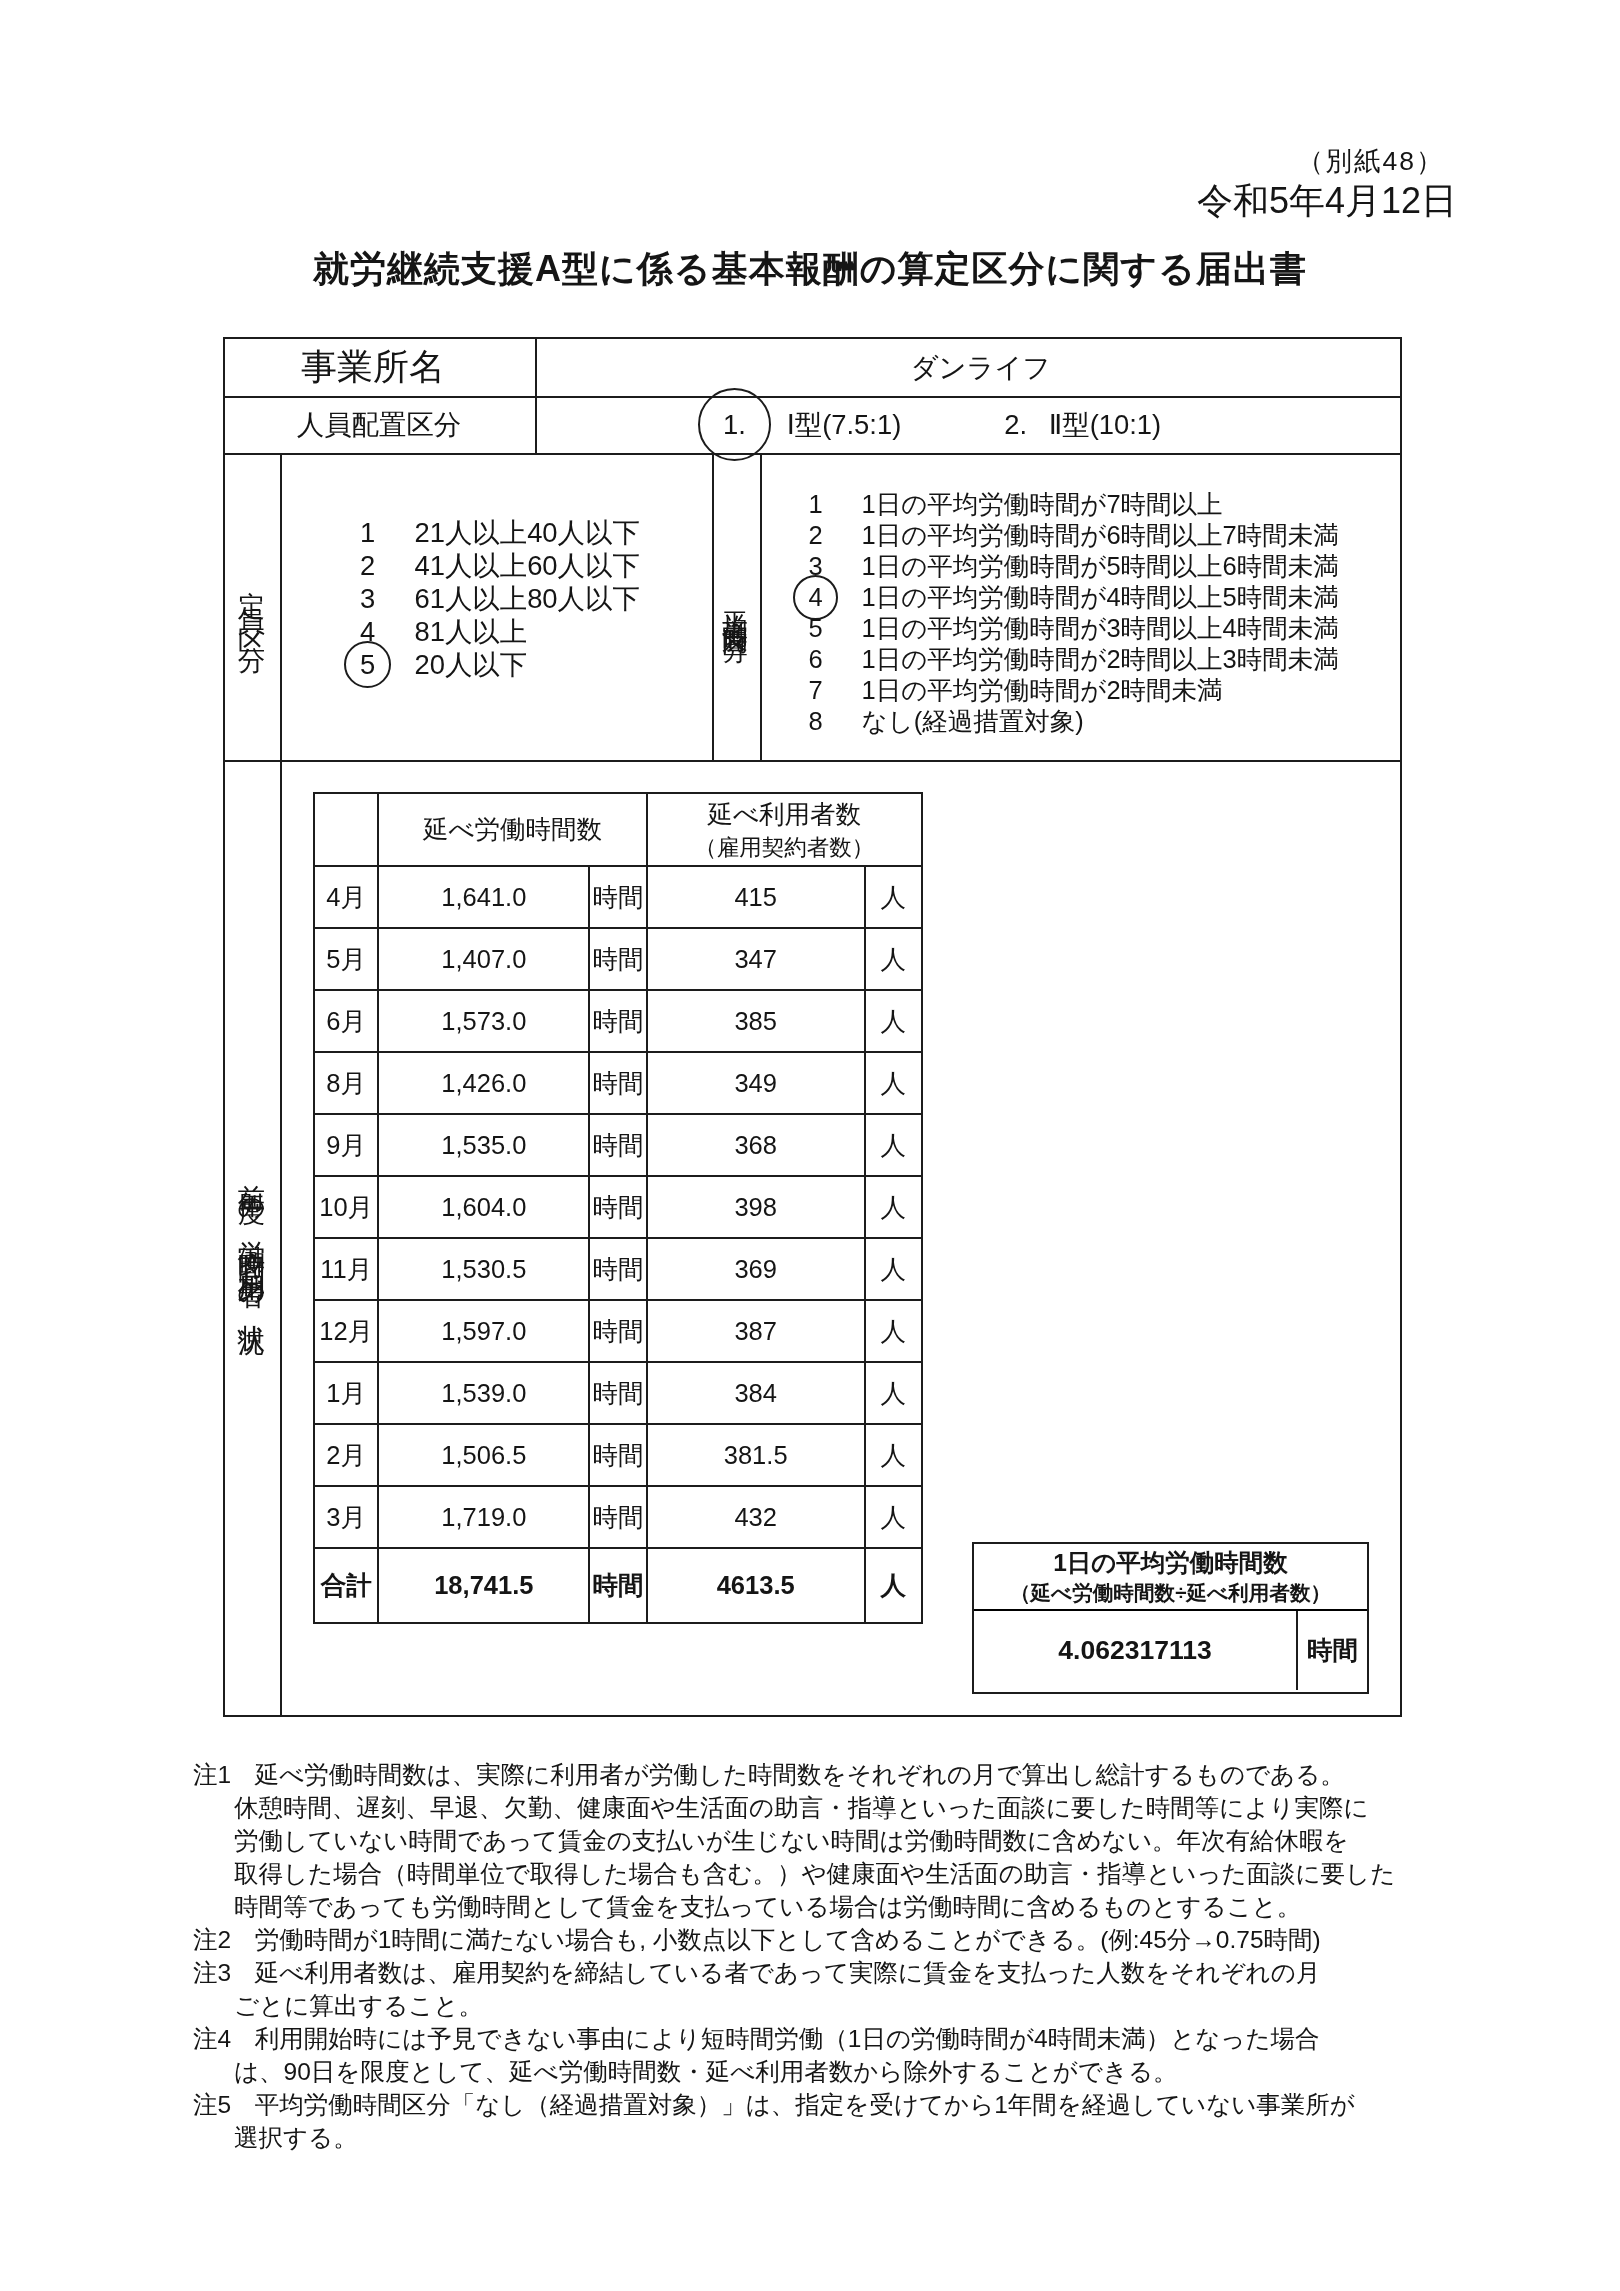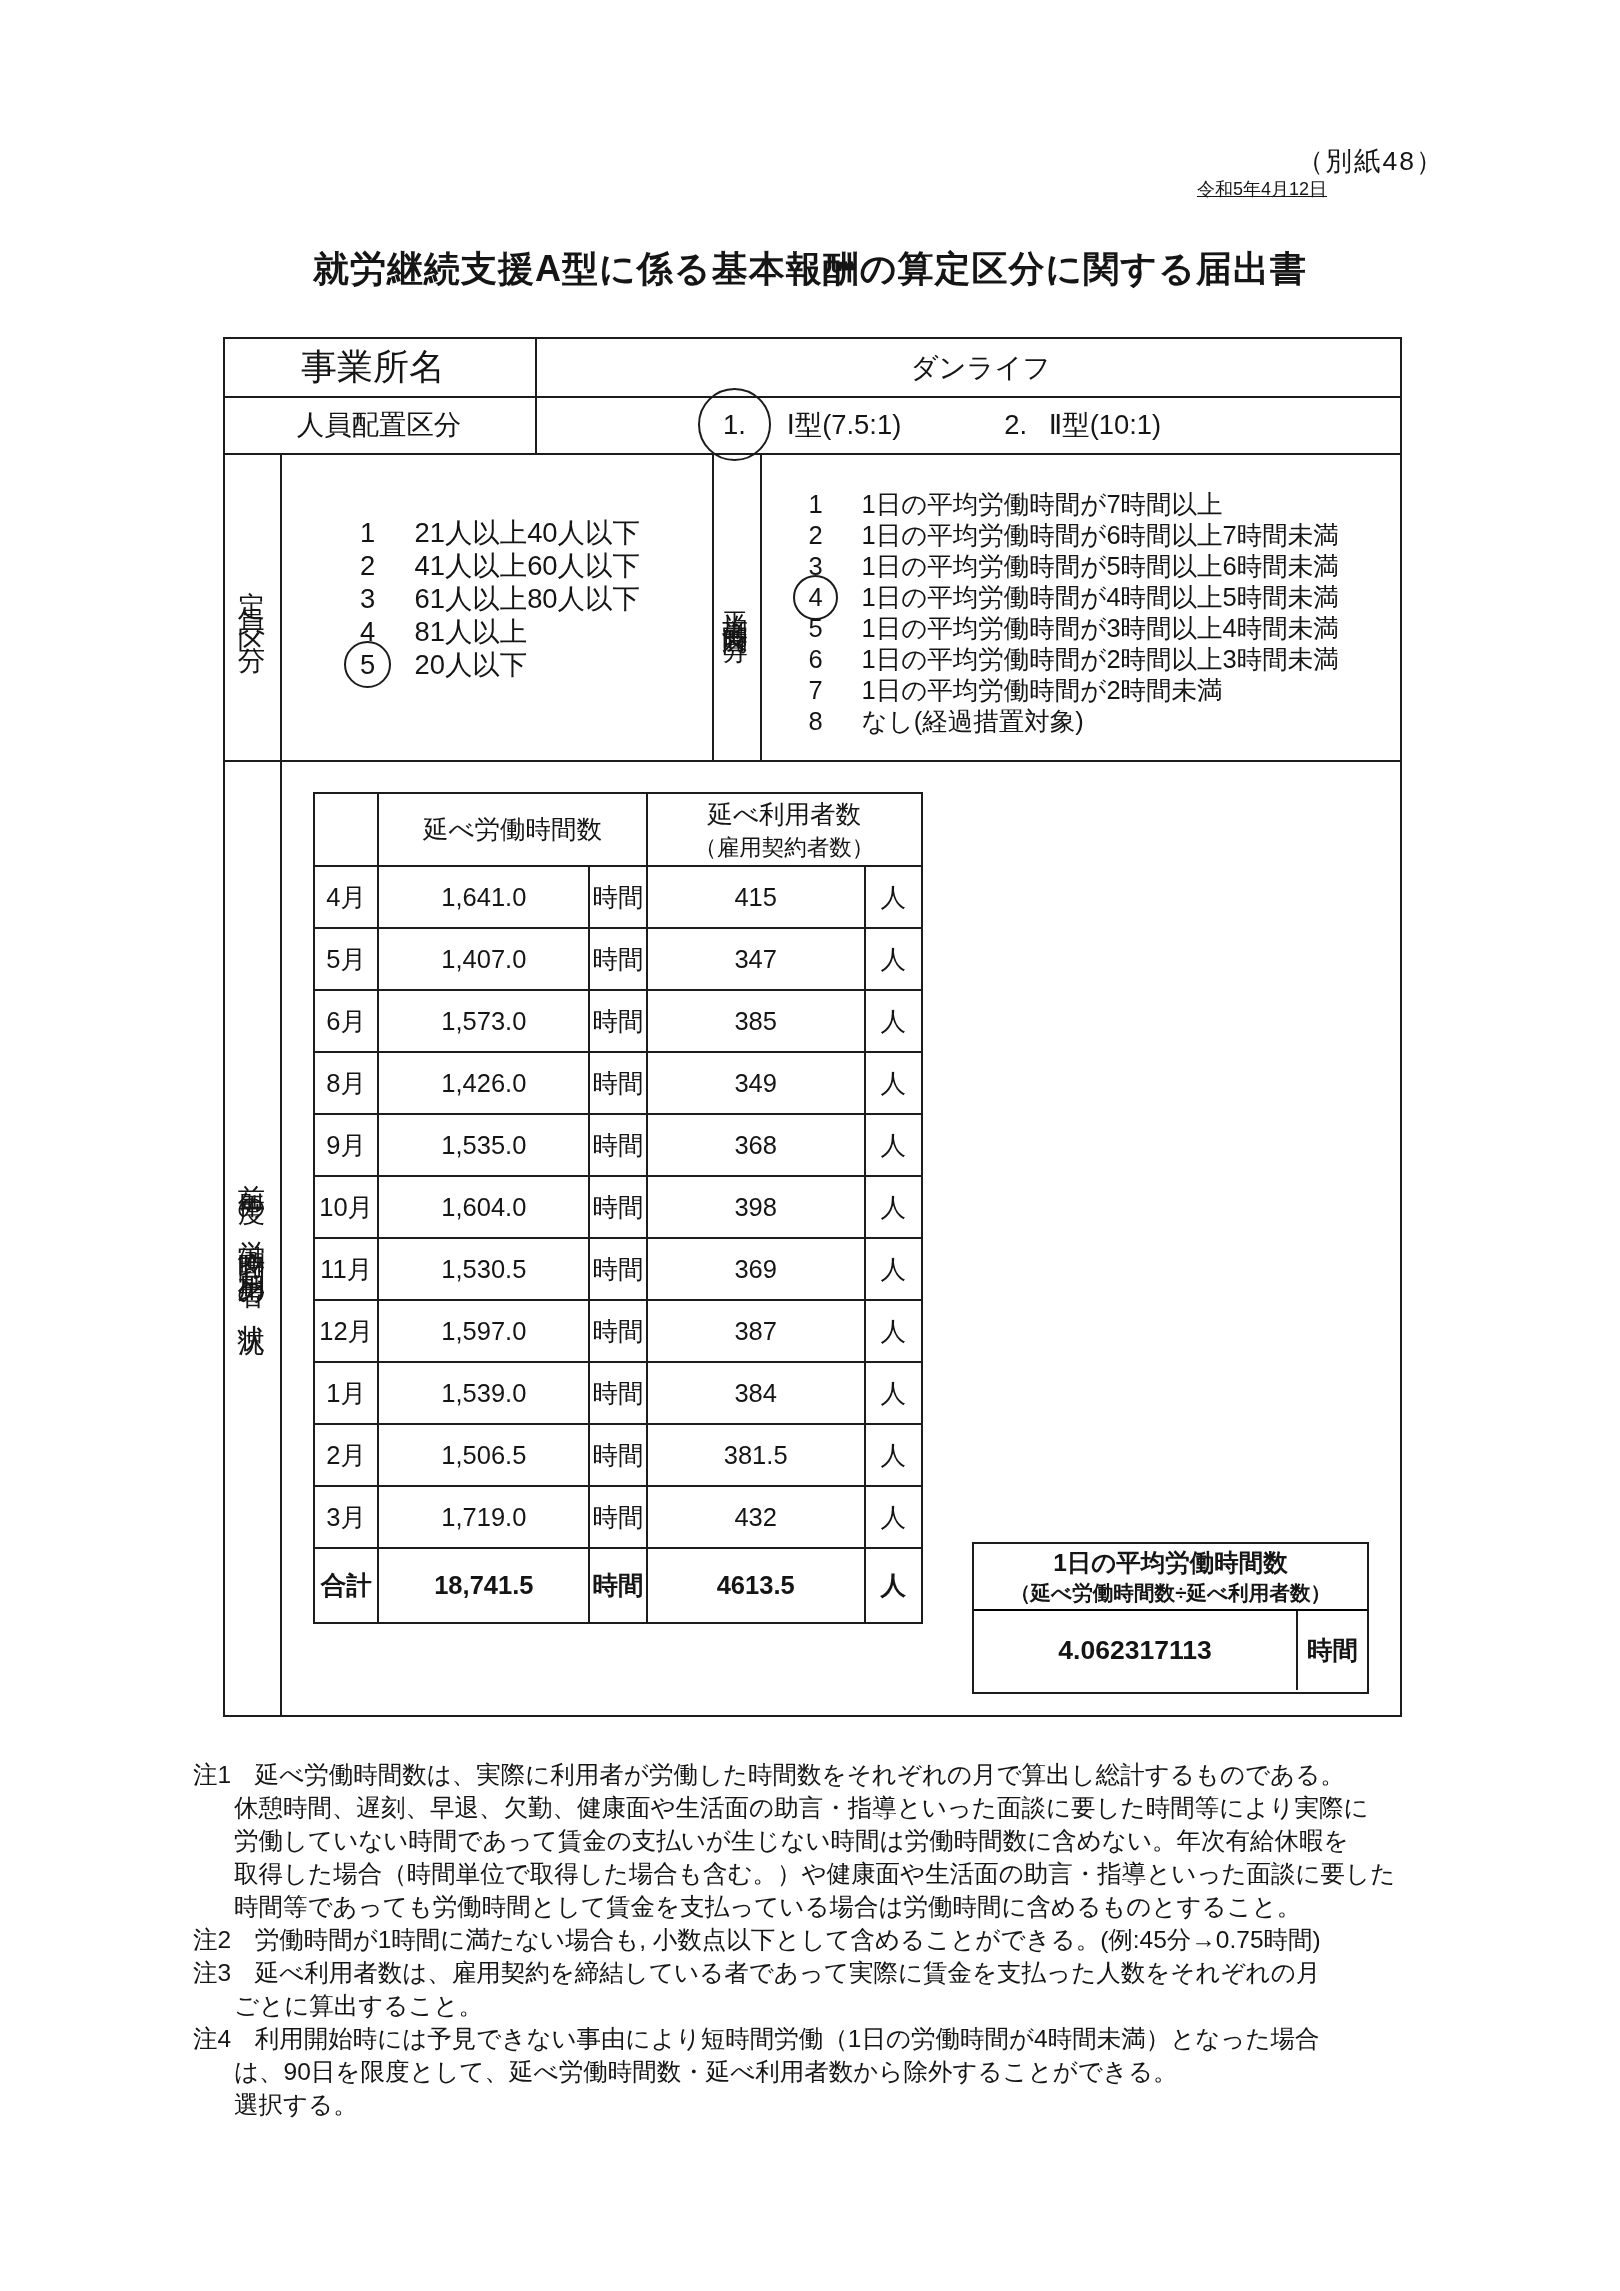--- a/index.html
+++ b/index.html
@@ -6,21 +6,21 @@
   html,body { background:#ffffff; }
   .page {
     position:relative; width:1620px; height:2292px; background:#fff;
     font-family:"Liberation Sans","DejaVu Sans",sans-serif; color:#151515;
     overflow:hidden;
   }
   .hline,.vline { position:absolute; background:#1c1c1c; }
   .cell { position:absolute; display:flex; align-items:center; justify-content:center; }
 
   .attach { position:absolute; left:1297px; top:143px; font-size:26.5px; letter-spacing:2px; }
-  .docdate { position:absolute; left:1197px; top:177px; font-size:18px;text-decoration:underline; }
+  .docdate { position:absolute; left:1197px; top:177px; font-size:36px; }
   .title { position:absolute; top:245px; left:0; width:100%; text-align:center;
            font-size:36px; font-weight:bold; letter-spacing:1px; }
 
   .form-outline { position:absolute; left:223px; top:337px; width:1179px; height:1380px;
                   border:2.9px solid #1c1c1c; }
 
   .office-label   { left:223px; top:337px; width:300px; height:61px; font-size:36px; }
   .office-value   { left:535px; top:337px; width:867px; height:61px; font-size:27.4px;padding-left:24px; }
   .staffing-label { left:223px; top:396px; width:312px; height:57px; font-size:27.4px; }
 
@@ -340,20 +340,24 @@
       <span class="ntext">ごとに算出すること。</span>
     </div>
       <div class="note-line">
       <span class="nlabel">注4</span>
       <span class="ntext">利用開始時には予見できない事由により短時間労働（1日の労働時間が4時間未満）となった場合</span>
     </div>
       <div class="note-line cont">
 
       <span class="ntext">は、90日を限度として、延べ労働時間数・延べ利用者数から除外することができる。</span>
     </div>
+      <div class="note-line">
+      <span class="nlabel">注5</span>
+      <span class="ntext">平均労働時間区分「なし（経過措置対象）」は、指定を受けてから1年間を経過していない事業所が</span>
+    </div>
       <div class="note-line cont">
 
       <span class="ntext">選択する。</span>
     </div>
     </div>
 
 </div>
 
 
 </body></html>

